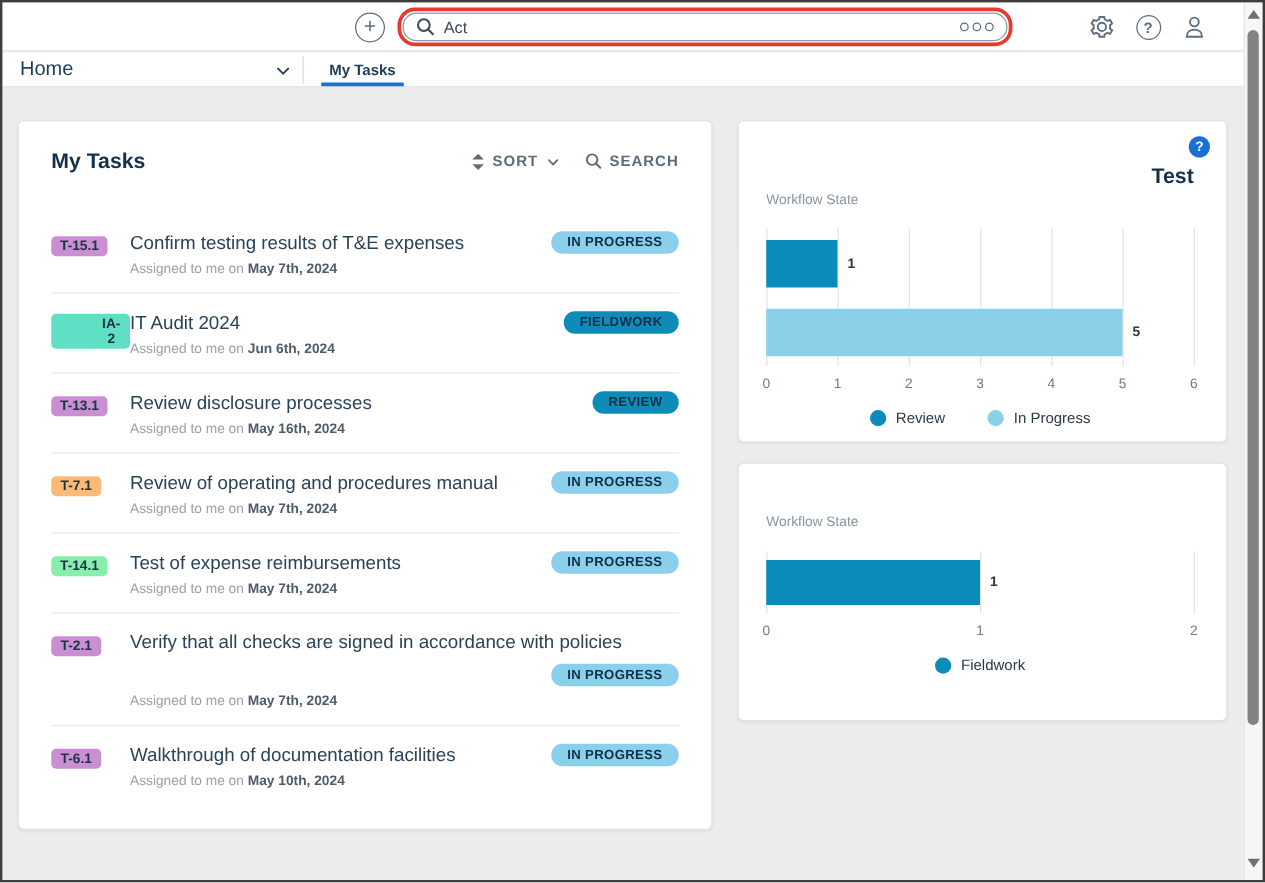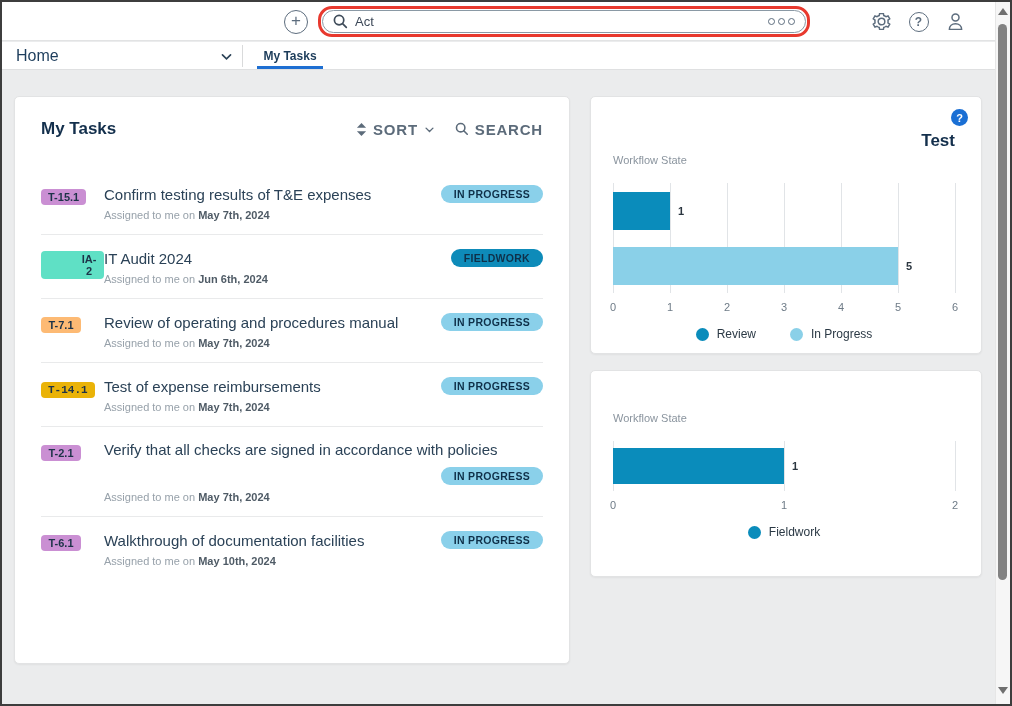--- a/index.html
+++ b/index.html
@@ -54,21 +54,21 @@
   
   .main { position:absolute; left:0; top:69px; width:993px; height:633px; background:#ebeced; }
   .card {
     position:absolute; background:#fff; border:1px solid #e2e3e4; border-radius:5px;
     box-shadow:0 1px 2px rgba(0,0,0,0.05);
   }
   .tasks-card { left:12px; top:25px; width:556px; height:568px; padding:22px 26px 0 26px; }
   .tasks-head { display:flex; align-items:center; justify-content:space-between; }
   .tasks-title { font-size:17px; font-weight:800; color:#132f4c; }
   .tasks-controls { display:flex; align-items:center; gap:20px; color:#5c6b7a; }
-  .ctrl { display:flex; align-items:center; gap:6px; cursor:pointer; font-size:15px; font-weight:700; letter-spacing:0.8px; color:#5c6b7a; }
+  .ctrl { display:flex; align-items:center; gap:6px; cursor:pointer; font-size:12px; font-weight:700; letter-spacing:0.8px; color:#5c6b7a; }
   .task-list { margin-top:32px; }
   .task-row { display:flex; padding:14px 0 13px 0; border-bottom:1px solid #e9eaeb; }
   .task-row:last-child { border-bottom:none; }
   .badge-col { width:63px; flex-shrink:0; padding-top:2px; }
   .task-badge {
     display:inline-block; min-width:40px; text-align:center; padding:2px 7px;
     border-radius:4px; font-size:11px; font-weight:700; color:#1d3348; cursor:pointer;
   }
   .task-content { flex:1; min-width:0; }
   .title-row { display:flex; flex-wrap:wrap; align-items:center; column-gap:12px; row-gap:9px; }
@@ -231,39 +231,53 @@
       <div class="title-row">
         <span class="task-title">IT Audit 2024</span>
         <span class="status-pill status-dark">FIELDWORK</span>
       </div>
       <div class="assigned">
         <span>Assigned to me on</span> <b>Jun 6th, 2024</b>
       </div>
     </div>
   </div>
 
+  <div class="task-row">
+    <div class="badge-col">
+      <span class="task-badge" style="background: rgb(202, 143, 211);">T-13.1</span>
+    </div>
+    <div class="task-content">
+      <div class="title-row">
+        <span class="task-title">Review disclosure processes</span>
+        <span class="status-pill status-dark">REVIEW</span>
+      </div>
+      <div class="assigned">
+        <span>Assigned to me on</span> <b>May 16th, 2024</b>
+      </div>
+    </div>
+  </div>
 
   <div class="task-row">
     <div class="badge-col">
       <span class="task-badge" style="background: #fdba74;">T-7.1</span>
     </div>
     <div class="task-content">
       <div class="title-row">
         <span class="task-title">Review of operating and procedures manual</span>
         <span class="status-pill status-light">IN PROGRESS</span>
       </div>
       <div class="assigned">
         <span>Assigned to me on</span> <b>May 7th, 2024</b>
       </div>
     </div>
   </div>
 
   <div class="task-row">
     <div class="badge-col">
-      <span class="task-badge" style="background: #eab308; font-family: Liberation Mono, monospace;">T-14.1</span>
+      <span class="task-badge" style="background: #86efac;">T-14.1</span>
     </div>
     <div class="task-content">
       <div class="title-row">
         <span class="task-title">Test of expense reimbursements</span>
         <span class="status-pill status-light">IN PROGRESS</span>
       </div>
       <div class="assigned">
         <span>Assigned to me on</span> <b>May 7th, 2024</b>
       </div>
     </div>

